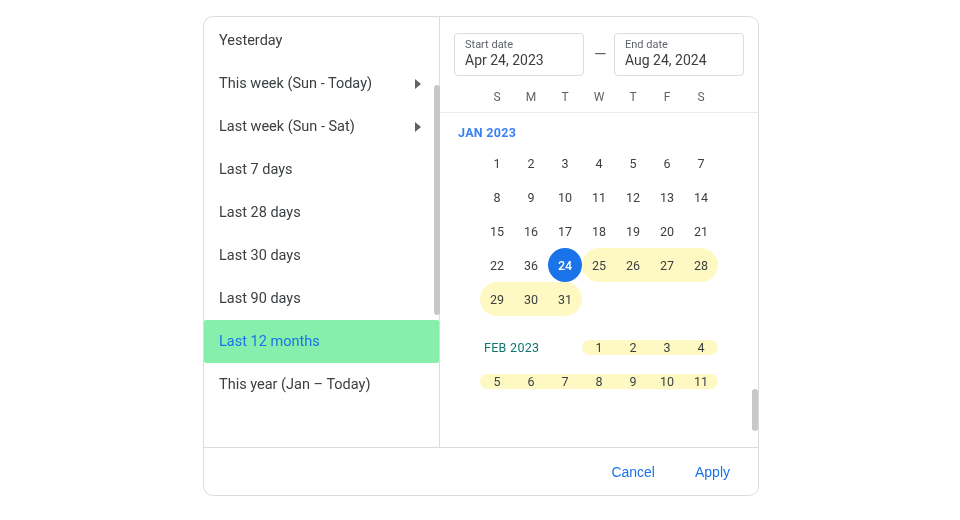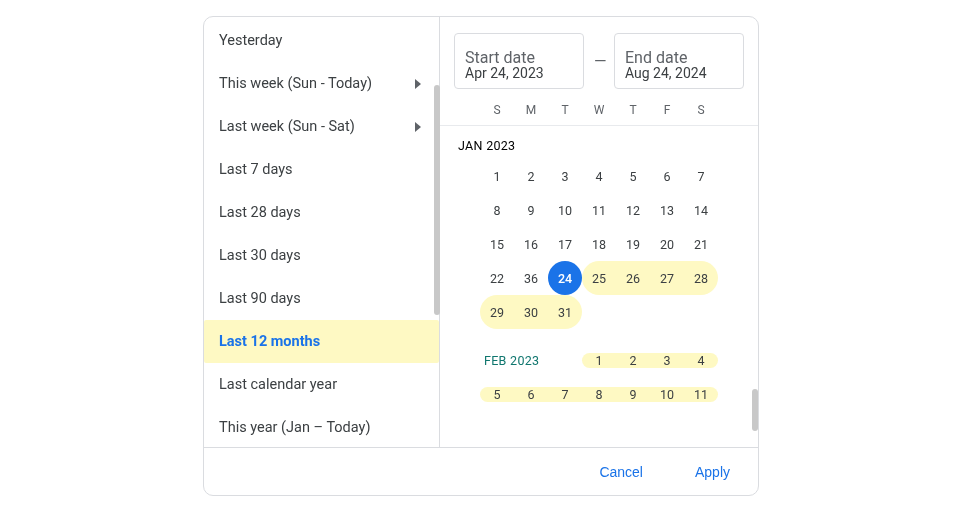--- a/index.html
+++ b/index.html
@@ -8,49 +8,49 @@
     position:absolute;left:203px;top:16px;width:554px;height:478px;
     border:1px solid #dadce0;border-radius:10px;background:#fff;overflow:hidden;
   }
   .cols{display:flex;height:430px;}
   .left{width:258px;border-right:1px solid #dadce0;position:relative;display:flex;flex-direction:column;}
   .preset-list{flex:1;overflow:hidden;padding-top:2px;}
   .preset{
     display:flex;align-items:center;justify-content:space-between;
     height:43px;padding:0 18px 0 15px;font-size:14.5px;color:#3c4043;cursor:pointer;
   }
-  .preset.selected{background:#fef9c3;color:#1a73e8;font-weight:700;border-radius:2px;}
+  .preset.selected{background:#86efac;color:#1a73e8;font-weight:400;border-radius:2px;}
   .chev{border-style:solid;border-width:5px 0 5px 6px;border-color:transparent transparent transparent #5f6368;width:0;height:0;}
   .left-scroll{position:absolute;right:-1px;top:68px;width:6px;height:230px;background:#c8c8c8;border-radius:3px;}
 
   .right{flex:1;display:flex;flex-direction:column;position:relative;}
 
   .date-row{display:flex;align-items:center;gap:10px;padding:16px 14px 10px 14px;}
   .date-field{border:1px solid #dadce0;border-radius:4px;padding:4px 10px 6px 10px;min-width:108px;position:relative;}
-  .date-field .lb{font-size:16px;color:#5f6368;line-height:13px;margin-top:13px;}
+  .date-field .lb{font-size:11px;color:#5f6368;line-height:13px;}
   .date-field .val{font-size:14px;color:#3c4043;line-height:18px;}
   .dash{color:#5f6368;font-size:16px;width:10px;text-align:center;}
 
   .dow{display:grid;grid-template-columns:repeat(7,34px);justify-content:center;column-gap:0;padding:4px 0 8px 0;border-bottom:1px solid #e8eaed;}
   .dow span{text-align:center;font-size:12px;color:#5f6368;}
 
   .months{flex:1;overflow:hidden;padding:0 14px;position:relative;}
-  .mlabel{font-size:12.5px;color:#000000;letter-spacing:.3px;padding:12px 0 6px 4px;}
+  .mlabel{font-size:12.5px;color:#3b82f6;letter-spacing:.3px;padding:12px 0 6px 4px;font-weight:bold;}
   .grid{display:grid;grid-template-columns:repeat(7,34px);grid-auto-rows:34px;justify-content:center;}
   .day{display:flex;align-items:center;justify-content:center;font-size:12.5px;color:#3c4043;cursor:pointer;}
   .day.range{background:#fef9c3;}
   .day.start{background:#1a73e8;color:#fff;border-radius:50%;font-weight:500;}
   .day.range.first{border-top-left-radius:17px;border-bottom-left-radius:17px;}
   .day.range.last{border-top-right-radius:17px;border-bottom-right-radius:17px;}
   .feb-row{display:grid;grid-template-columns:repeat(7,34px);grid-auto-rows:34px;justify-content:center;align-items:center;}
   .feb-label{grid-column:1 / span 3;font-size:12.5px;color:#0f766e;letter-spacing:.3px;padding-left:4px;}
 
   .right-scroll{position:absolute;right:0;top:372px;width:6px;height:42px;background:#c8c8c8;border-radius:3px;}
 
-  .footer{height:48px;border-top:1px solid #dadce0;display:flex;align-items:center;justify-content:flex-end;gap:40px;padding-right:22px;}
+  .footer{height:48px;border-top:1px solid #dadce0;display:flex;align-items:center;justify-content:flex-end;gap:28px;padding-right:22px;}
   .btn{font-size:14px;font-weight:500;color:#1a73e8;cursor:pointer;background:none;border:none;}
 </style>
 </head>
 <body>
 
 <div class="stage">
   <div class="panel">
     <div class="cols">
       <div class="left">
         <div class="preset-list" id="preset-list">
@@ -72,23 +72,20 @@
               <span>Last 28 days</span>
             </div>
             <div class="preset">
               <span>Last 30 days</span>
             </div>
             <div class="preset">
               <span>Last 90 days</span>
             </div>
             <div class="preset selected">
               <span>Last 12 months</span>
-            </div>
-            <div class="preset">
-              <span>Last calendar year</span>
             </div>
             <div class="preset">
               <span>This year (Jan – Today)</span>
             </div>
           </div>
         <div class="left-scroll"></div>
       </div>
       <div class="right">
         <div class="date-row">
           <div class="date-field">

